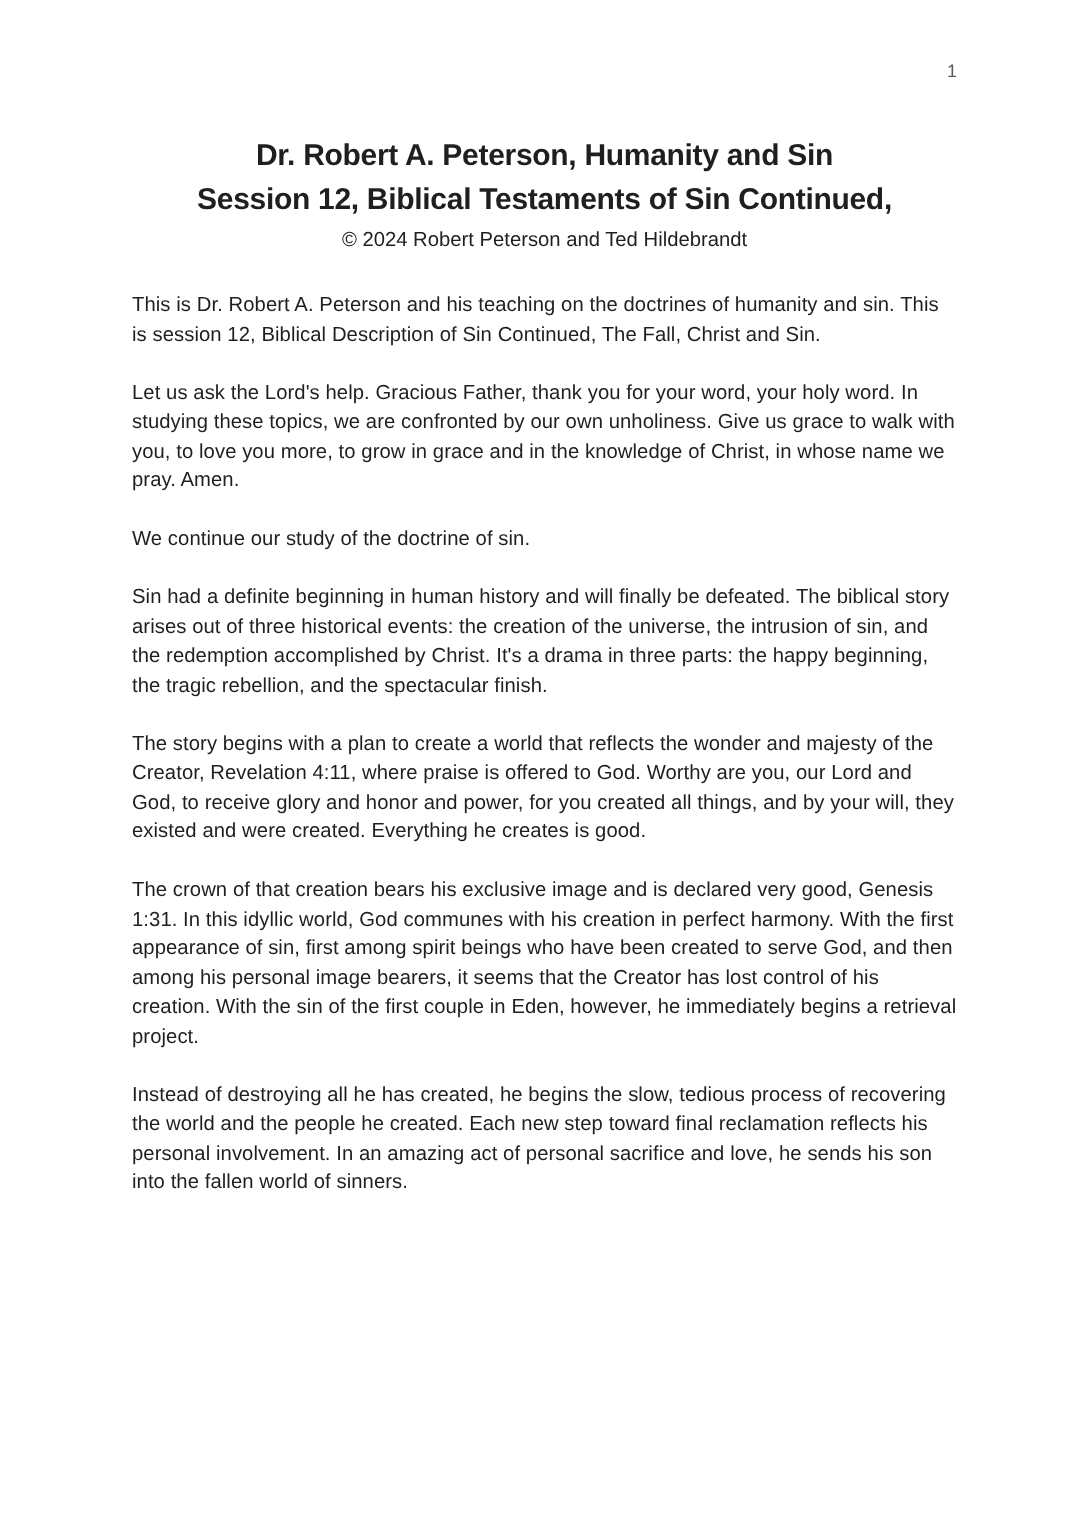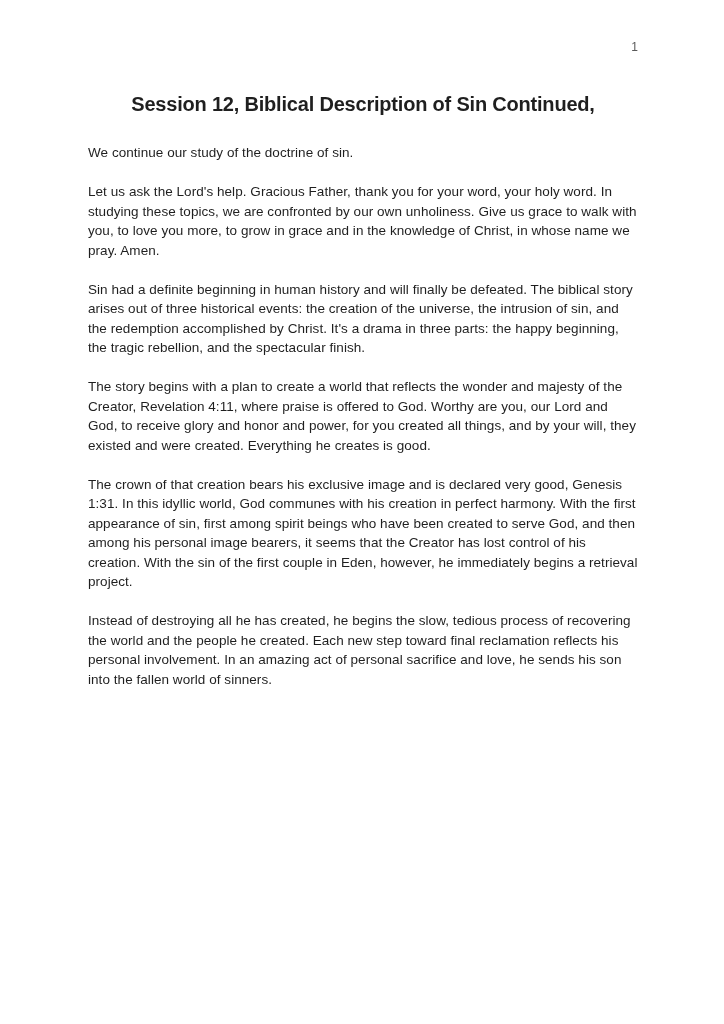--- a/index.html
+++ b/index.html
@@ -63,26 +63,29 @@
 </head>
 <body>
 
 <div class="page">
 
   <div class="page-number">1</div>
 
   <div class="content">
 
     <div class="title-block">
-      <div class="title-line">Session 12, Biblical Description of Sin Continued,</div>
+      <div class="title-line">Dr. Robert A. Peterson, Humanity and Sin</div>
+      <div class="title-line">Session 12, Biblical Testaments of Sin Continued,</div>
+      <div class="copyright-line">© 2024 Robert Peterson and Ted Hildebrandt</div>
     </div>
 
     <div class="body-text">
+      <p>This is Dr. Robert A. Peterson and his teaching on the doctrines of humanity and sin. This is session 12, Biblical Description of Sin Continued, The Fall, Christ and Sin.</p>
+      <p>Let us ask the Lord's help. Gracious Father, thank you for your word, your holy word. In studying these topics, we are confronted by our own unholiness. Give us grace to walk with you, to love you more, to grow in grace and in the knowledge of Christ, in whose name we pray. Amen.</p>
       <p>We continue our study of the doctrine of sin.</p>
-      <p>Let us ask the Lord's help. Gracious Father, thank you for your word, your holy word. In studying these topics, we are confronted by our own unholiness. Give us grace to walk with you, to love you more, to grow in grace and in the knowledge of Christ, in whose name we pray. Amen.</p>
       <p>Sin had a definite beginning in human history and will finally be defeated. The biblical story arises out of three historical events: the creation of the universe, the intrusion of sin, and the redemption accomplished by Christ. It's a drama in three parts: the happy beginning, the tragic rebellion, and the spectacular finish.</p>
       <p>The story begins with a plan to create a world that reflects the wonder and majesty of the Creator, Revelation 4:11, where praise is offered to God. Worthy are you, our Lord and God, to receive glory and honor and power, for you created all things, and by your will, they existed and were created. Everything he creates is good.</p>
       <p>The crown of that creation bears his exclusive image and is declared very good, Genesis 1:31. In this idyllic world, God communes with his creation in perfect harmony. With the first appearance of sin, first among spirit beings who have been created to serve God, and then among his personal image bearers, it seems that the Creator has lost control of his creation. With the sin of the first couple in Eden, however, he immediately begins a retrieval project.</p>
       <p>Instead of destroying all he has created, he begins the slow, tedious process of recovering the world and the people he created. Each new step toward final reclamation reflects his personal involvement. In an amazing act of personal sacrifice and love, he sends his son into the fallen world of sinners.</p>
     </div>
 
   </div>
 </div>
 
 </body></html>

